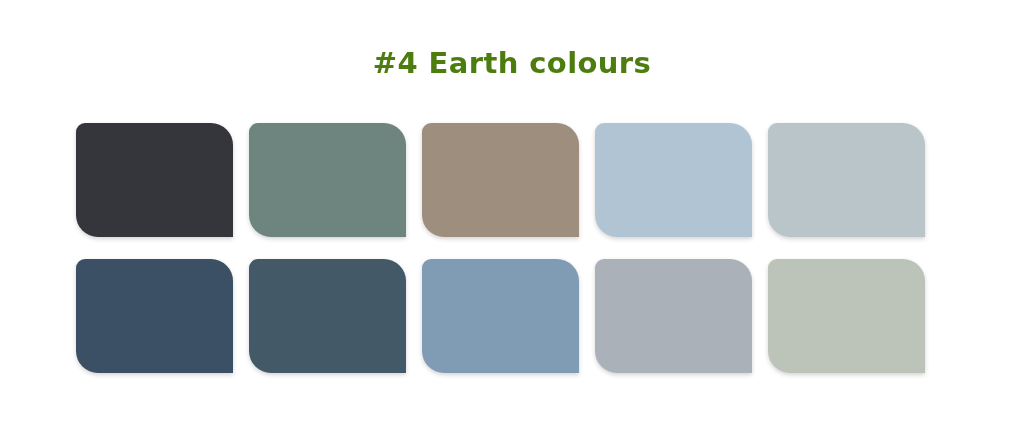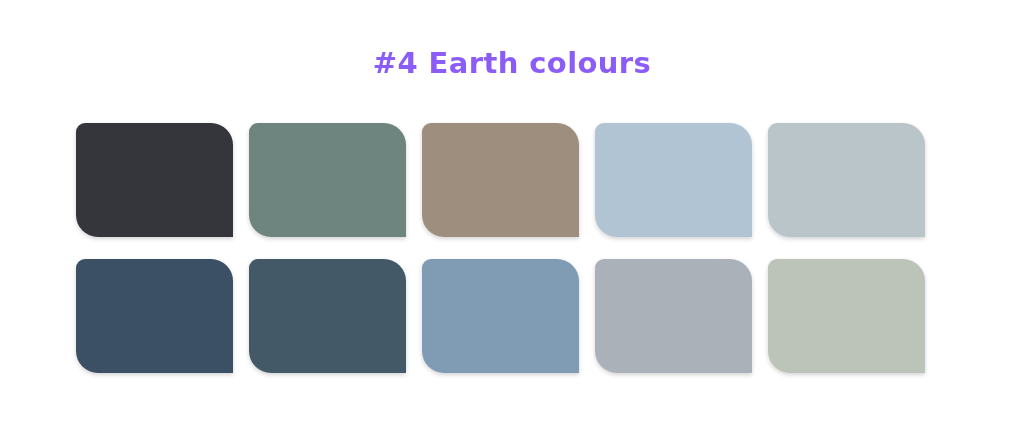--- a/index.html
+++ b/index.html
@@ -69,21 +69,21 @@
     border-bottom-right-radius: 0px;
     box-shadow: 0 2px 4px rgba(60, 60, 70, 0.22);
     background: #cccccc;
   }
 </style>
 </head>
 <body>
 
 <div class="palette-card" style="background: rgb(255, 255, 255);">
 
-  <h1 class="palette-title" style="color: #8b5cf6;">#4 Earth colours</h1>
+  <h1 class="palette-title" style="color: #4d7c0f;">#4 Earth colours</h1>
 
   <div class="swatch-grid">
 
     <div class="swatch-row">
       <div class="swatch" style="background: rgb(52, 54, 60);"></div>
       <div class="swatch" style="background: rgb(109, 133, 126);"></div>
       <div class="swatch" style="background: rgb(158, 142, 126);"></div>
       <div class="swatch" style="background: rgb(176, 196, 212);"></div>
       <div class="swatch" style="background: rgb(185, 197, 201);"></div>
     </div>

